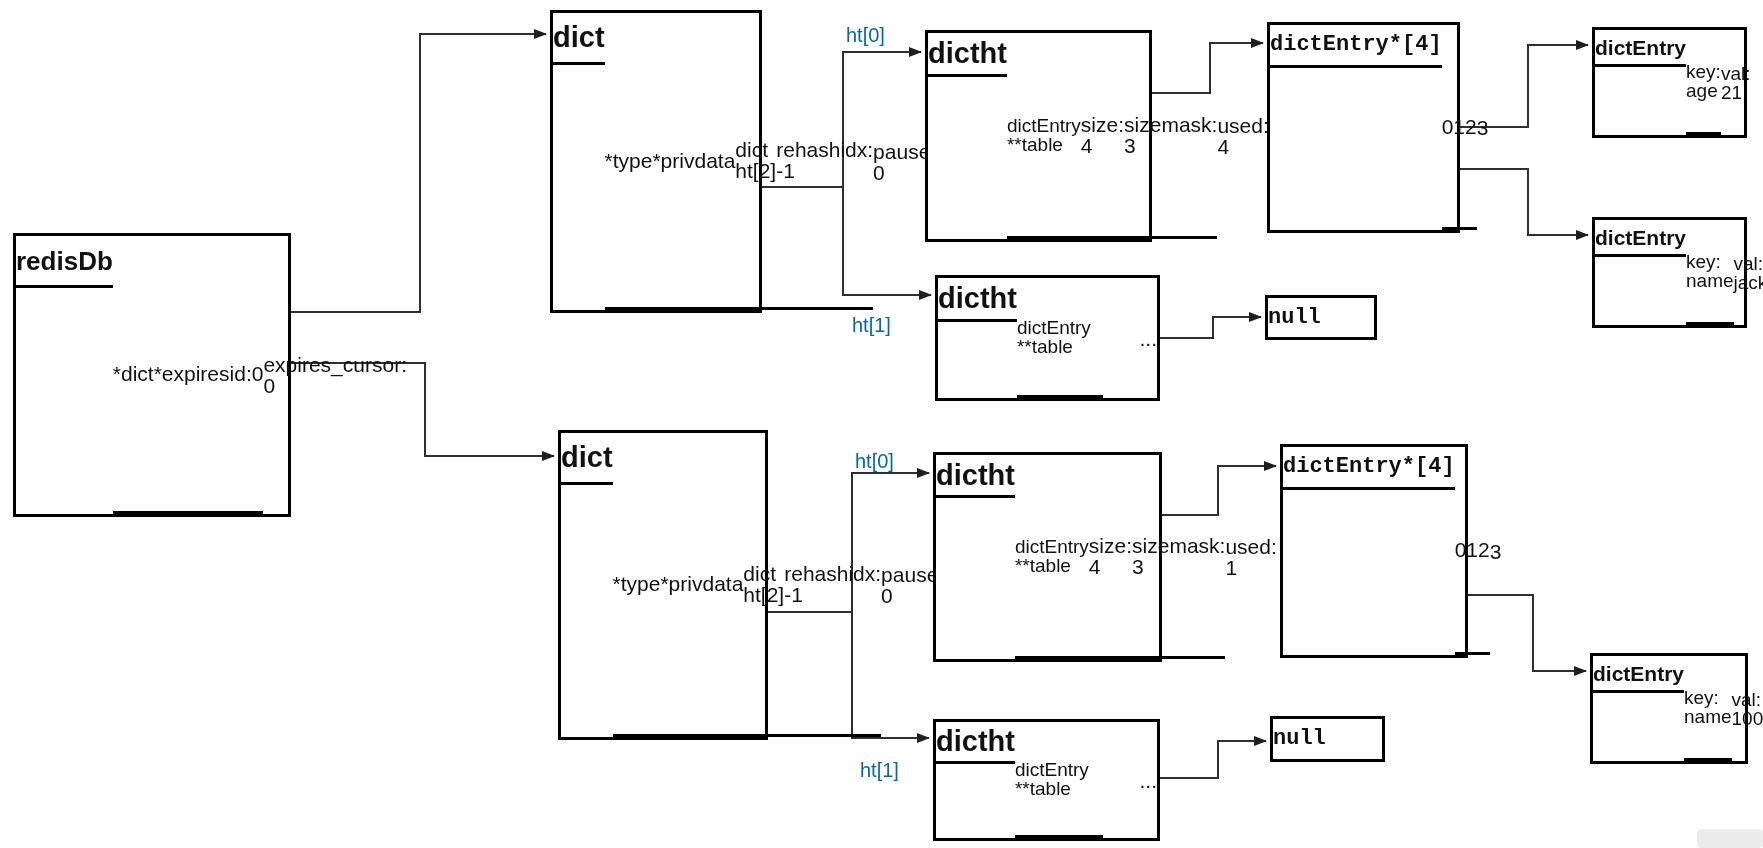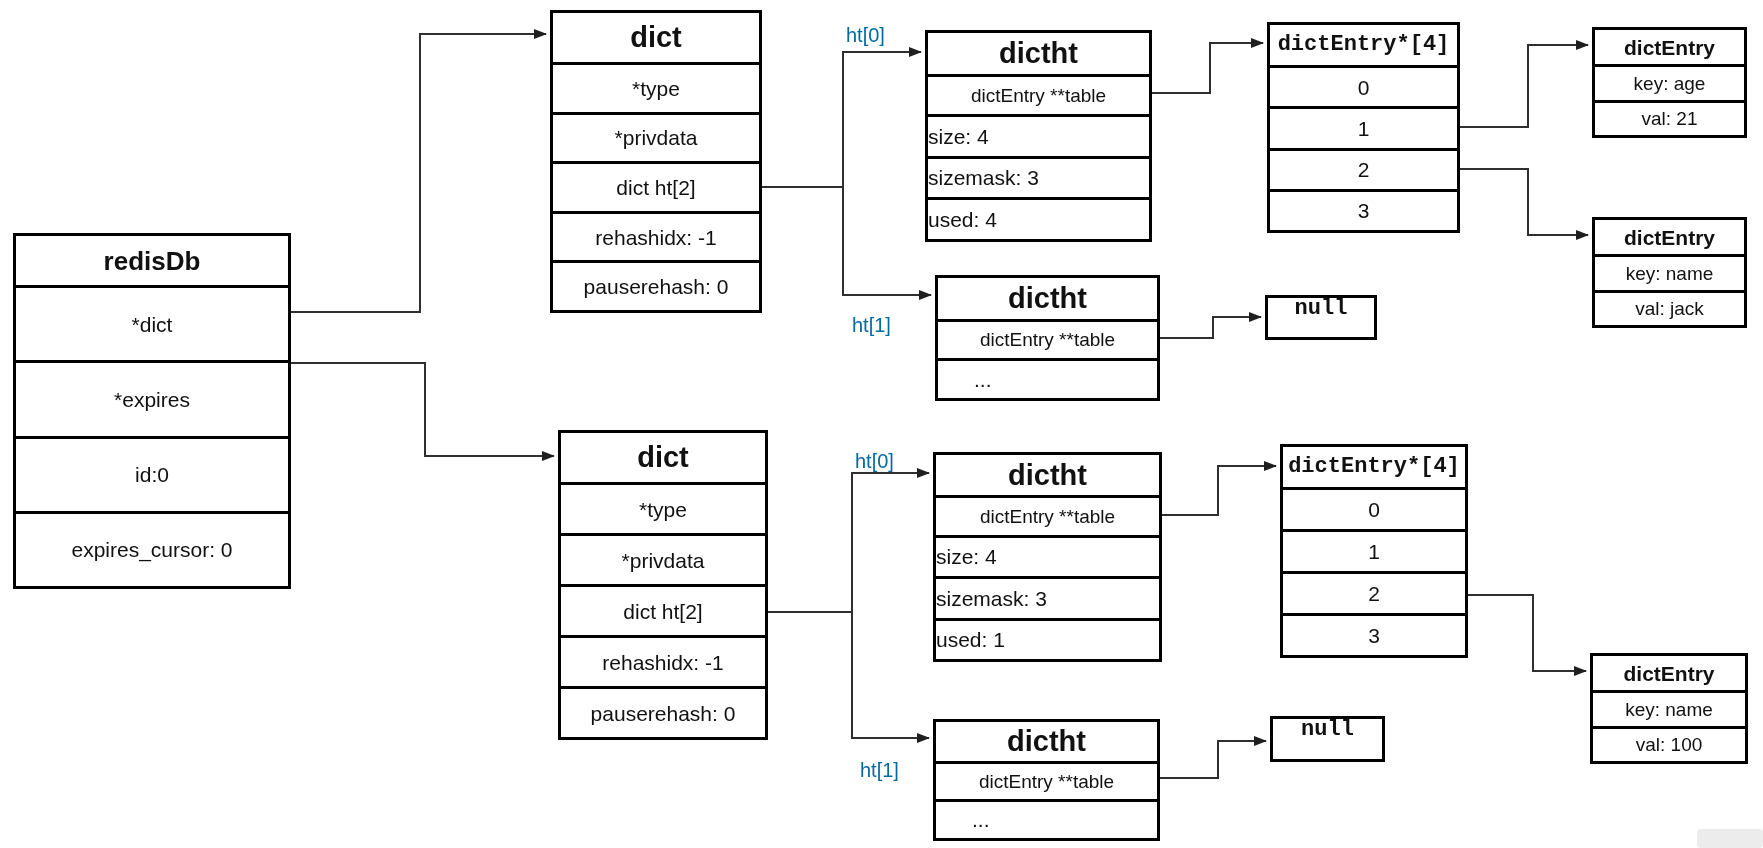--- a/index.html
+++ b/index.html
@@ -4,21 +4,21 @@
 <style>
   html,body { margin:0; padding:0; background:#ffffff; }
   #stage {
     position:relative; width:1763px; height:848px; overflow:hidden;
     background:#ffffff; font-family:"Liberation Sans", sans-serif; color:#111;
   }
   .wires { position:absolute; left:0; top:0; z-index:1; }
   .wires polyline { fill:none; stroke:#2f2f2f; stroke-width:2; }
   .box {
     position:absolute; z-index:2; background:#fff; box-sizing:border-box;
-    border:3px solid #000; display:flex; flex-direction:column;
+    border:3px solid #000; display:flex; flex-direction:row;
   }
   .cell {
     box-sizing:border-box; border-bottom:3px solid #000;
     display:flex; align-items:center; justify-content:center;
     font-size:21px; flex:1 1 auto; line-height:1;
   }
   .cell:last-child { border-bottom:none; }
   .hdr { font-weight:bold; flex:0 0 auto; }
   .t-xl { font-size:29px; }
   .t-lg { font-size:26px; }
@@ -53,21 +53,21 @@
     <polyline points="1460,127 1528,127 1528,45 1588,45" marker-end="url(#arr)"></polyline>
     <polyline points="1460,169 1528,169 1528,235 1588,235" marker-end="url(#arr)"></polyline>
     <polyline points="1160,338 1213,338 1213,317 1261,317" marker-end="url(#arr)"></polyline>
     <polyline points="768,612 852,612 852,473 929,473" marker-end="url(#arr)"></polyline>
     <polyline points="852,612 852,738 929,738" marker-end="url(#arr)"></polyline>
     <polyline points="1162,515 1218,515 1218,466 1276,466" marker-end="url(#arr)"></polyline>
     <polyline points="1468,595 1533,595 1533,671 1586,671" marker-end="url(#arr)"></polyline>
     <polyline points="1160,778 1218,778 1218,741 1266,741" marker-end="url(#arr)"></polyline>
   </svg>
 
-  <div class="box" style="left:13px;top:233px;width:278px;height:356px;">
+  <div class="box" style="left:13px;top:233px;width:278px;height:284px;">
     <div class="cell hdr t-lg" style="height:52px">redisDb</div>
     <div class="cell">*dict</div>
     <div class="cell">*expires</div>
     <div class="cell">id:0</div>
     <div class="cell">expires_cursor: 0</div>
   </div>
 
   <div class="box" style="left:550px;top:10px;width:212px;height:303px;">
     <div class="cell hdr t-xl" style="height:52px">dict</div>
     <div class="cell">*type</div>

